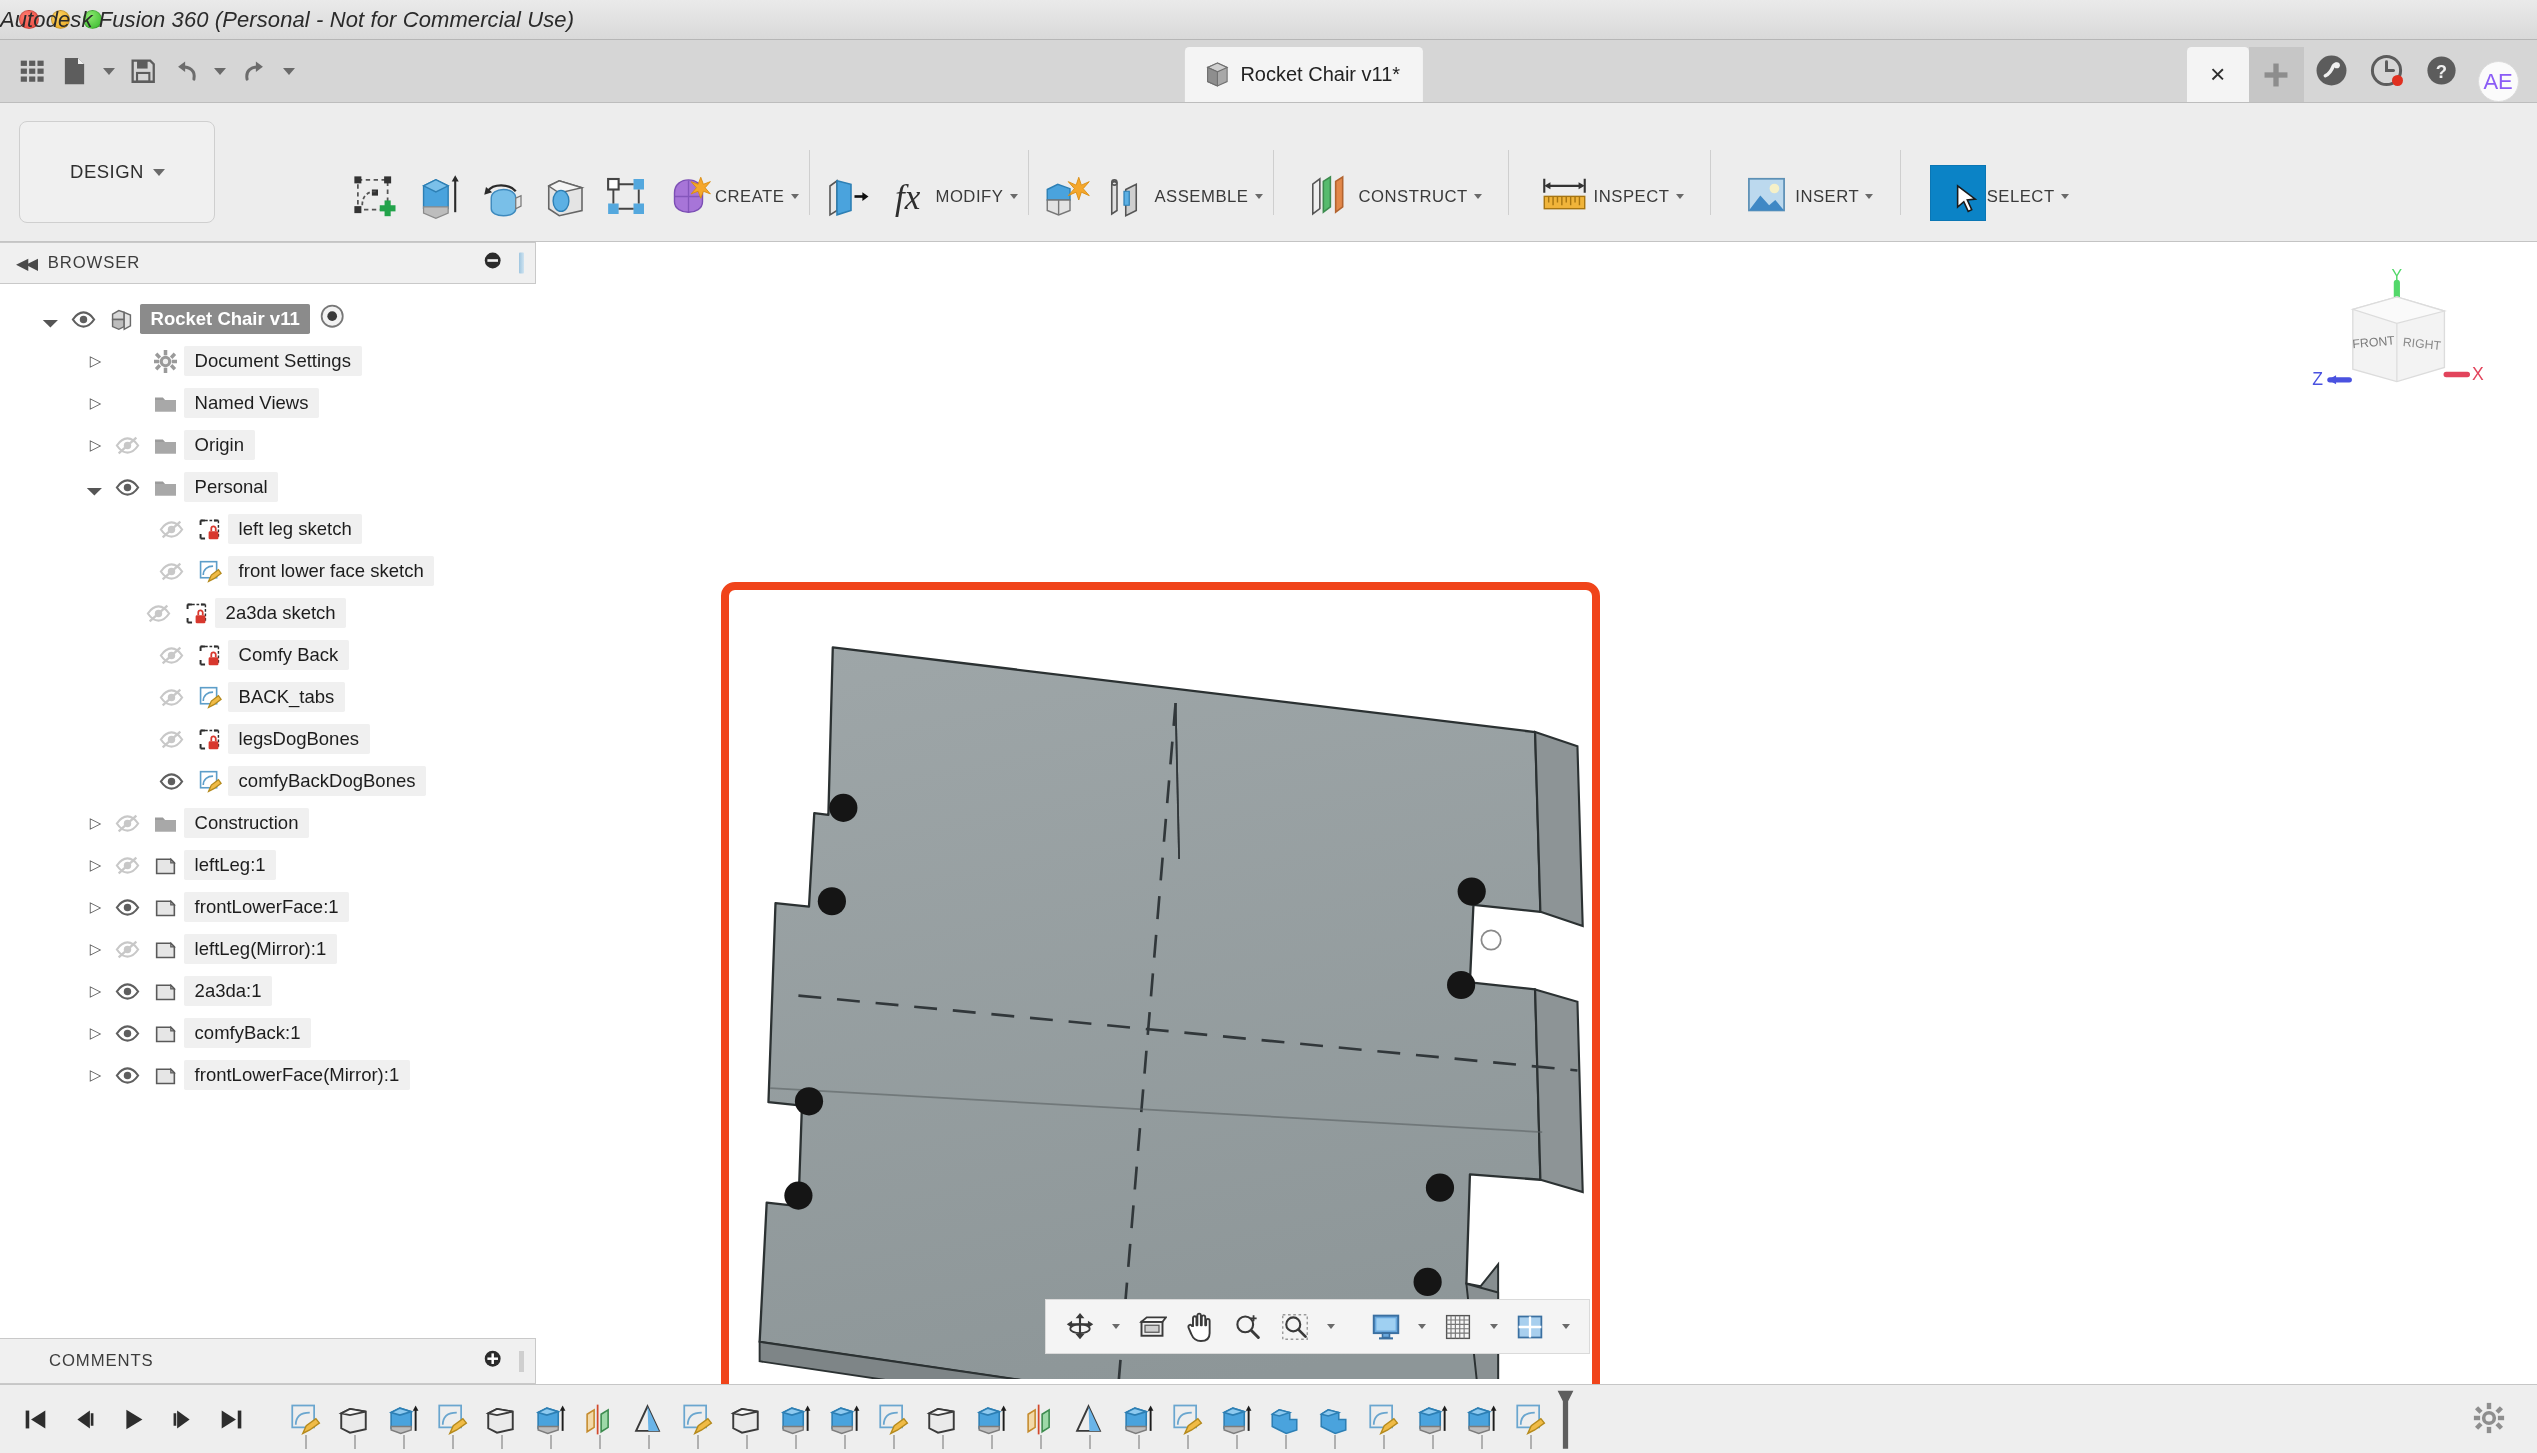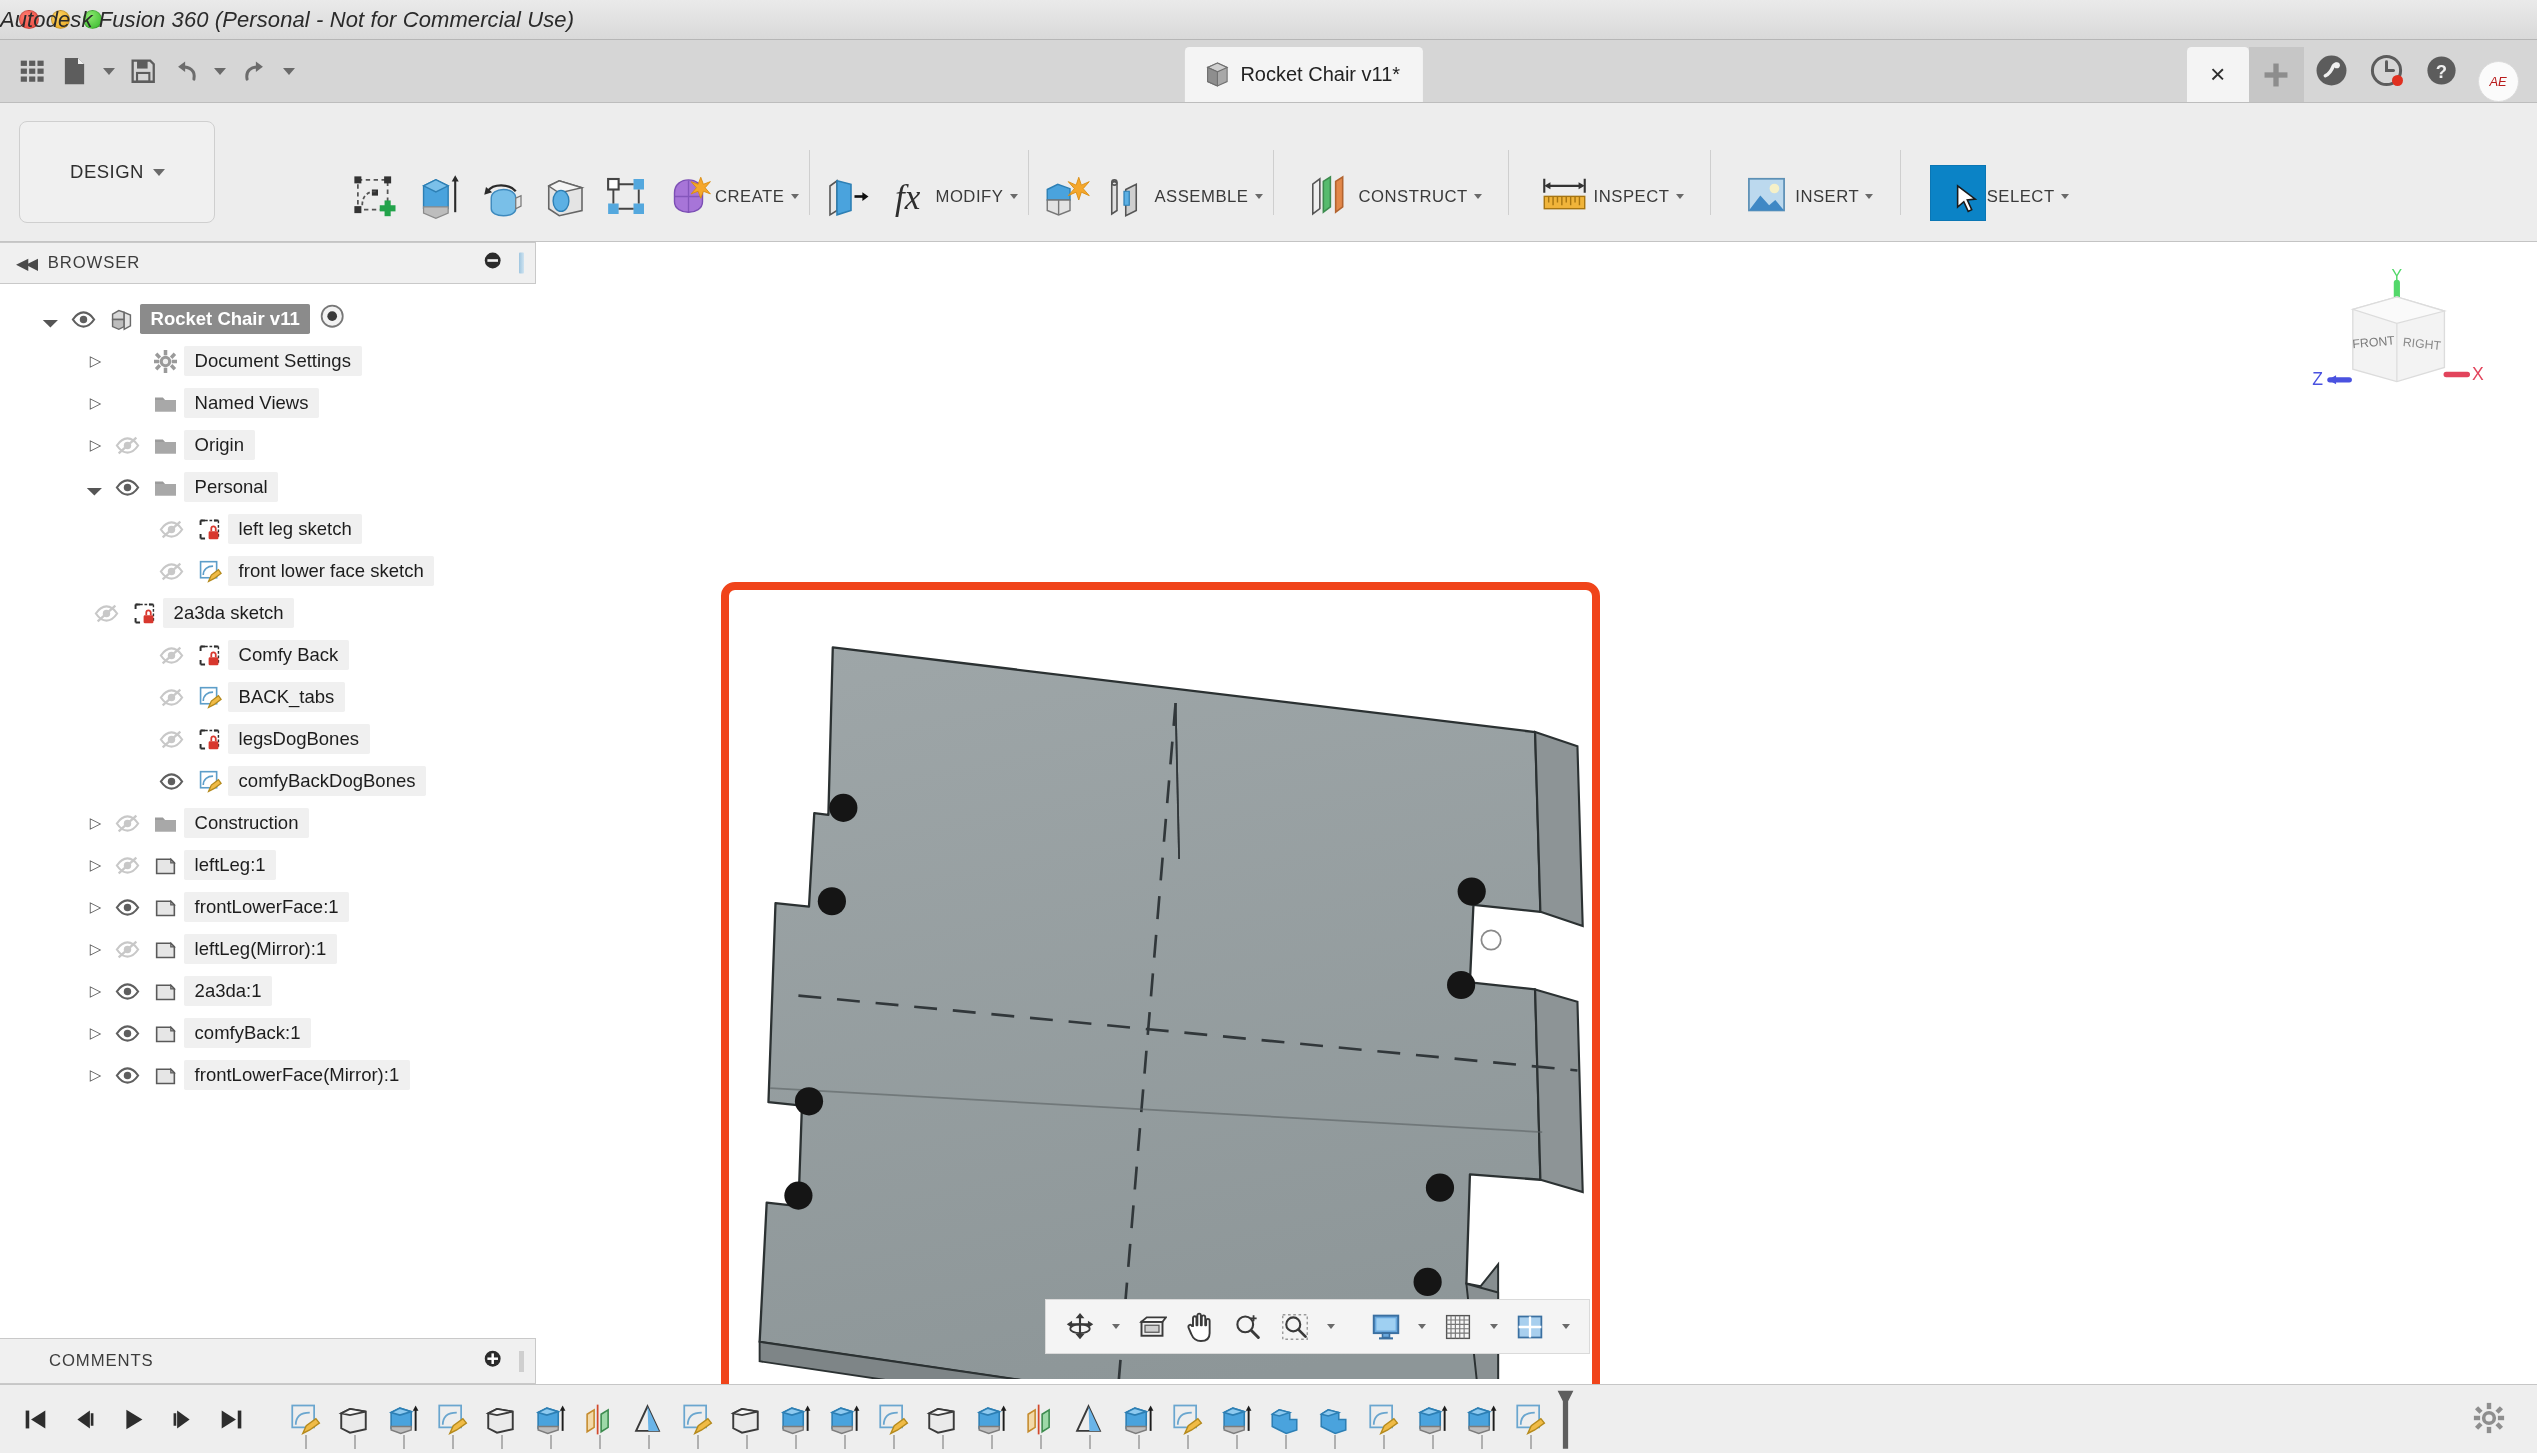--- a/index.html
+++ b/index.html
@@ -85,21 +85,21 @@
   .rt-icon {
     width: 55px; height: 63px;
     display: flex; align-items: center; justify-content: center;
     color: #5a5a5a;
     position: relative;
   }
   .avatar {
     width: 41px; height: 41px; border-radius: 50%;
     background: #fbfbfb; border: 0.9px solid #dcdcdc;
     display: flex; align-items: center; justify-content: center;
-    font-size: 13px; color: #b91c1c; margin: 0 19.4px 0 8.8px; font-style: italic;
+    font-size: 22px; color: #8b5cf6; margin: 0 19.4px 0 8.8px;
   }
   .reddot { position: absolute; right: 10.6px; bottom: 16px; width: 11.5px; height: 11.5px; border-radius: 50%; background: #e03020; }
 
   
   .ribbon {
     height: 139px; min-height: 139px;
     background: #ededed;
     border-bottom: 0.9px solid #c4c4c4;
     display: flex; align-items: stretch;
     position: relative;
@@ -849,21 +849,21 @@
             </span>
             <span class="tico">
               <svg width="25" height="25" viewBox="0 0 28 28">
                 <rect x="4" y="3" width="18" height="18" fill="none" stroke="#5d9ec9" stroke-width="1.8"></rect>
                 <path d="M7 18c0-7 5-10 11-10" fill="none" stroke="#5d9ec9" stroke-width="1.8"></path>
                 <path d="M13 25l3-7 8-6 3 4-8 6z" fill="#f0bb46" stroke="#b58a1c" stroke-width="1.4"></path>
               </svg>
             </span>
             <span class="lbl">front lower face sketch</span>
           </div>
-          <div class="row" style="padding-left: 62px;">
+          <div class="row" style="padding-left: 114px;">
             <span class="arrow"></span>
             <span class="eye">
               <svg width="25" height="23" viewBox="0 0 28 26">
                 <path d="M2 13c4-6 8-8 12-8s8 2 12 8c-4 6-8 8-12 8S6 19 2 13z" fill="none" stroke="#c8c8c8" stroke-width="2.4"></path>
                 <circle cx="14" cy="13" r="4.2" fill="#c8c8c8"></circle>
                 <path d="M4 22L24 4" stroke="#c8c8c8" stroke-width="2.6"></path>
               </svg>
             </span>
             <span class="tico">
               <svg width="25" height="25" viewBox="0 0 28 28">

